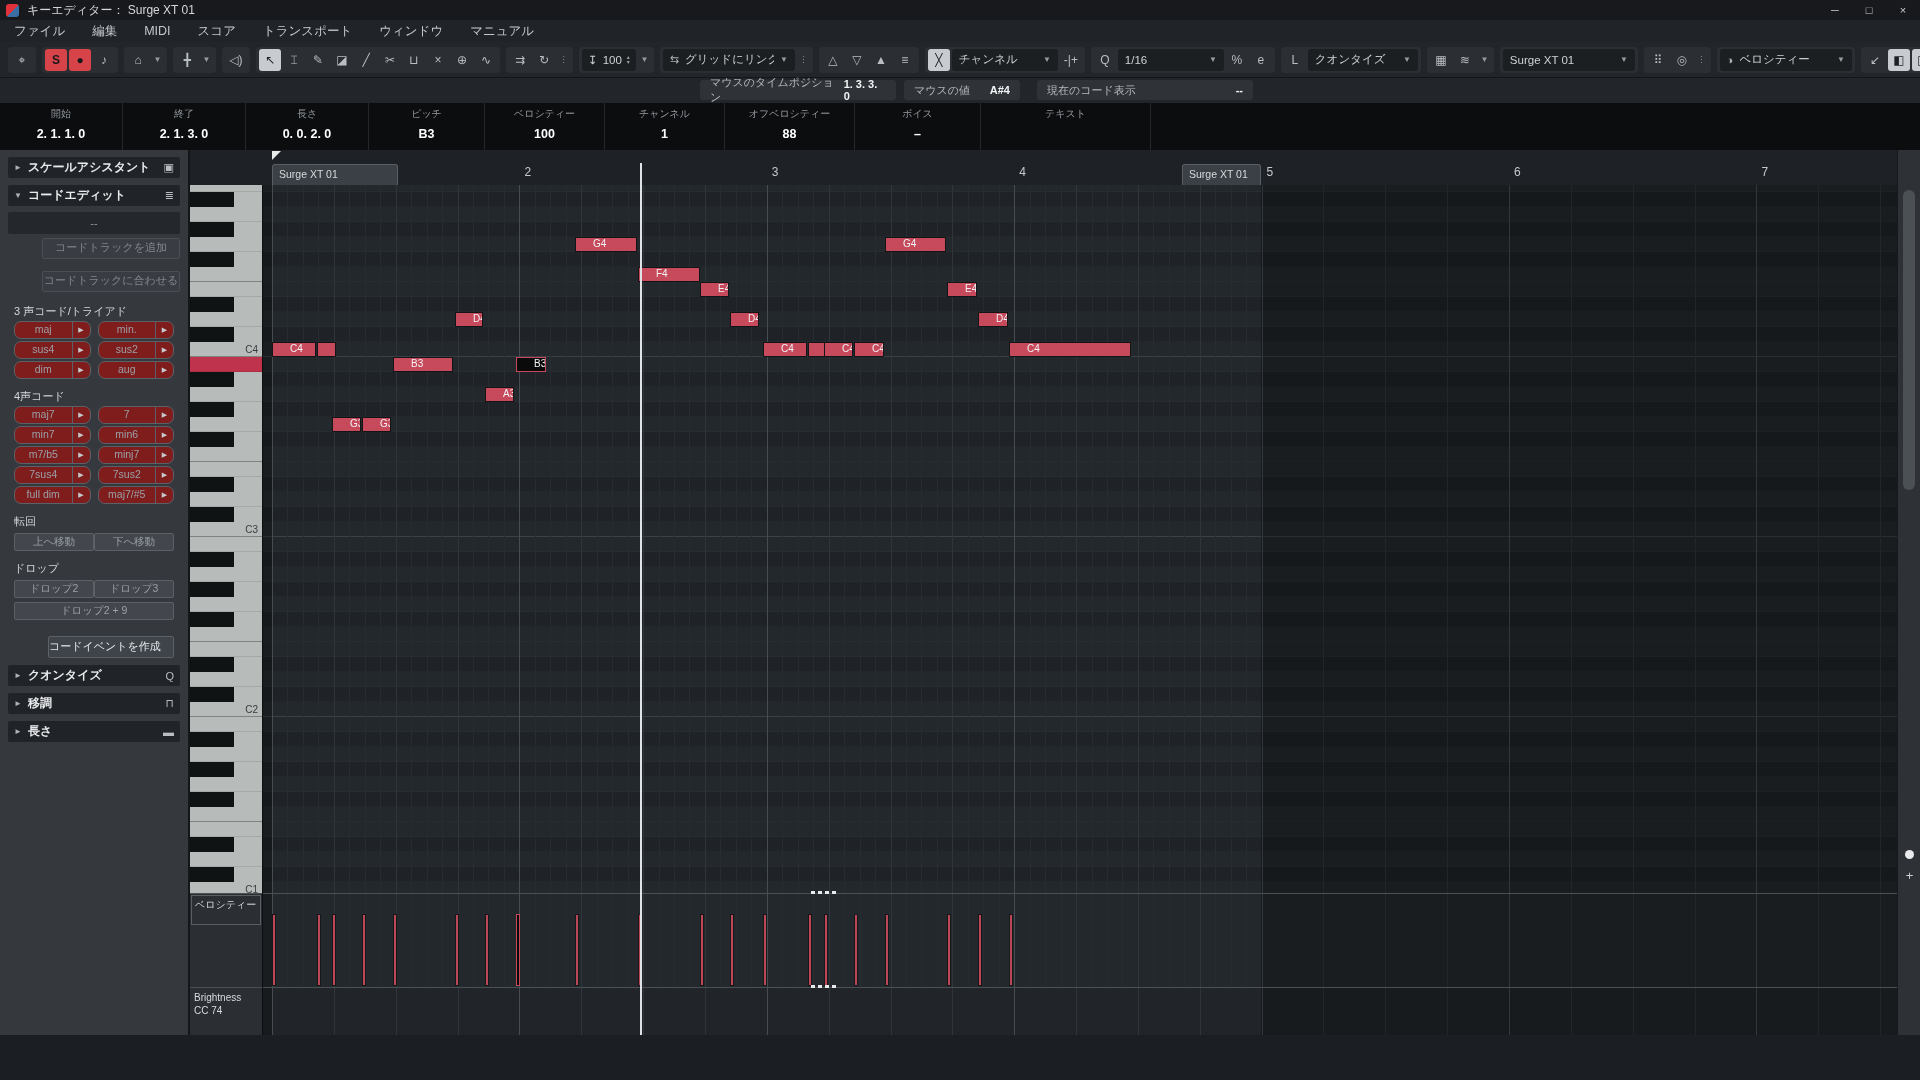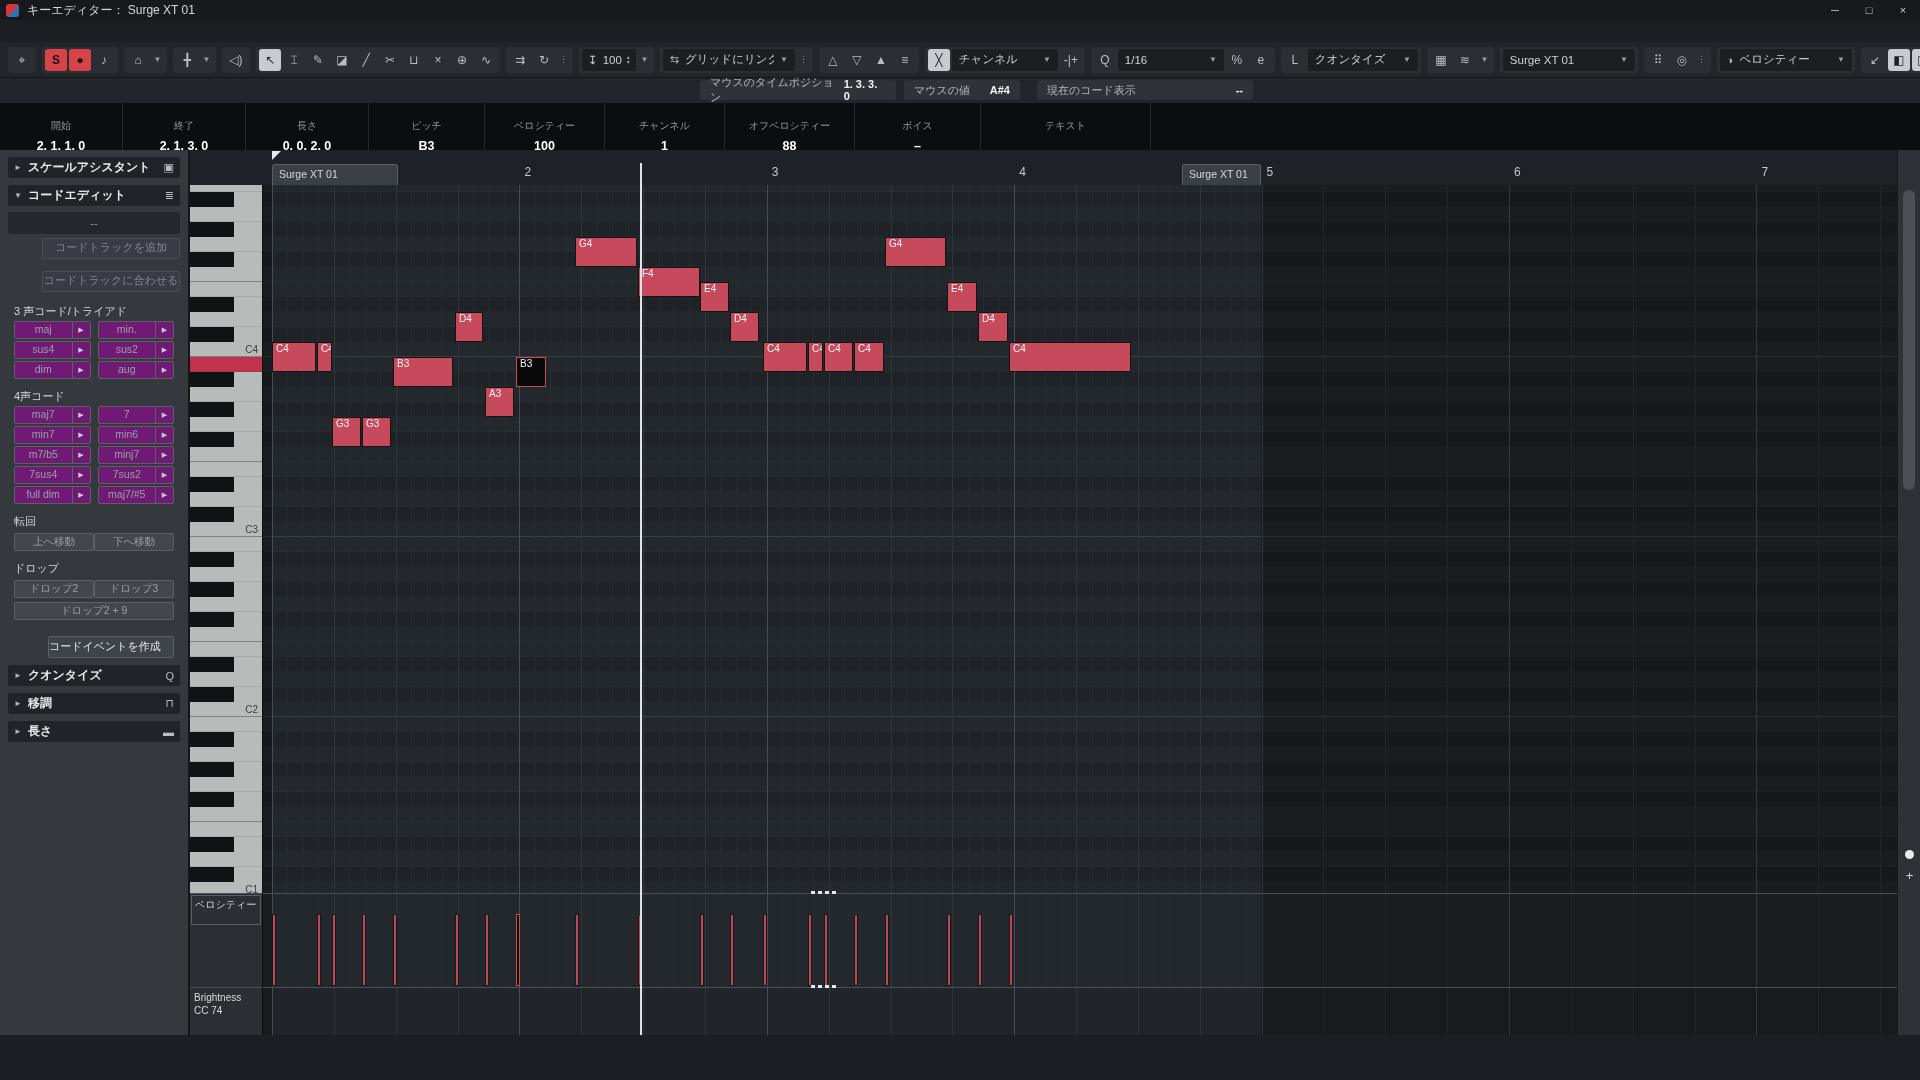--- a/index.html
+++ b/index.html
@@ -37,40 +37,40 @@
   .tbspin .ud{display:flex;flex-direction:column;font-size:6px;line-height:5px;color:#969ca1;}
   
   #statusrow{position:absolute;left:0;top:78px;width:1920px;height:25px;background:#222529;}
   .stbox{position:absolute;top:2px;height:20px;background:#2f3338;border-radius:3px;
          display:flex;align-items:center;justify-content:space-between;padding:0 10px;box-sizing:border-box;}
   .stbox .l{color:#b6bbbf;font-size:11px;}
   .stbox .v{color:#f2f4f5;font-size:11px;font-weight:bold;}
   
   #infoline{position:absolute;left:0;top:103px;width:1920px;height:47px;background:#0b0d0f;display:flex;}
   .ifc{border-right:1px solid #24282c;display:flex;flex-direction:column;align-items:center;
-       padding-top:16px;box-sizing:border-box;}
+       padding-top:4px;box-sizing:border-box;}
   .ifc .l{color:#949aa0;font-size:10px;}
   .ifc .v{color:#fff;font-size:12.5px;font-weight:bold;margin-top:6px;}
   
   #editor{position:absolute;left:0;top:150px;width:1920px;height:885px;background:#23282c;}
   
   #sidebar{position:absolute;left:0;top:0;width:190px;height:885px;background:#35393e;
            border-right:2px solid #141618;box-sizing:border-box;overflow:hidden;}
   .sbh{display:flex;align-items:center;height:21px;background:#202327;border-radius:2px;
        margin:7px 8px 0;padding:0 6px;}
   .sbh .tri{font-size:8px;color:#aeb3b8;width:10px;}
   .sbh .txt{flex:1;margin-left:4px;font-size:12px;font-weight:bold;color:#e8eaec;}
   .sbh .ico{font-size:11px;color:#b9bec2;}
   #chorddisp{margin:6px 8px 0;height:22px;background:#24272b;border-radius:2px;text-align:center;
              line-height:22px;color:#90979d;font-size:11px;}
   .ibtn{margin:4px 8px 12px 42px;height:19px;background:#393d43;border:1px solid #4a4f55;border-radius:2px;
         text-align:center;line-height:17px;color:#80868d;font-size:11px;}
   .seclabel{margin:10px 14px 2px;font-size:11px;color:#d4d7da;}
   .chrow{margin:2px 14px 0;display:flex;gap:7px;}
-  .chbtn{flex:1;display:flex;height:16px;background:#701a75;border:1px solid #5c6167;border-radius:2px;overflow:hidden;}
+  .chbtn{flex:1;display:flex;height:16px;background:#7f1d1d;border:1px solid #5c6167;border-radius:7px;overflow:hidden;}
   .chbtn .lbl{flex:1;text-align:center;font-size:10.5px;line-height:15px;color:#9aa0a6;}
   .chbtn .arr{width:17px;border-left:1px solid #5c6167;text-align:center;font-size:7px;line-height:15px;color:#c6cacd;}
   .sbtn{flex:1;height:16px;background:#43474d;border:1px solid #5c6167;border-radius:2px;
         text-align:center;font-size:10.5px;line-height:15px;color:#9aa0a6;}
   .wide{margin:4px 14px 0;display:flex;}
   .createbtn{margin:16px 14px 0 48px;height:20px;background:#3f444a;border:1px solid #5c6167;border-radius:2px;
         font-size:11px;line-height:19px;color:#e8eaec;}
   
   #corner{position:absolute;left:190px;top:0;width:73px;height:35px;background:#1e2125;border-bottom:1px solid #3a3f44;}
   #ruler{position:absolute;left:263px;top:0;width:1634px;height:35px;background:#1e2226;
@@ -105,22 +105,22 @@
           border-top:1px solid #4b5055;box-sizing:border-box;}
   .nrow{position:absolute;left:0;width:1634px;height:15px;box-sizing:border-box;
         border-bottom:1px solid rgba(255,255,255,0.02);z-index:1;}
   .nrow.dark{background:#1f2327;}
   .nrow.oct{border-bottom:1px solid #3a4045;}
   .gl{position:absolute;top:0;width:1px;z-index:2;}
   .g16{background:#272c31;}
   .gbeat{background:#2f353a;}
   .gbar{background:#454c52;}
   .dim{position:absolute;top:0;background:rgba(0,0,0,0.27);z-index:3;}
-  .note{position:absolute;height:30px;background:#c64a5c;border:1px solid #131416;box-sizing:border-box;
-        z-index:5;color:#f2f3f4;font-size:10px;line-height:12px;padding-left:3px;overflow:hidden;}
+  .note{position:absolute;height:15px;background:#c64a5c;border:1px solid #131416;box-sizing:border-box;
+        z-index:5;color:#f2f3f4;font-size:10px;line-height:12px;padding-left:17px;overflow:hidden;}
   .note.sel{background:#0a0a0b;border:1px solid #c64a5c;}
   .vbar{position:absolute;bottom:1px;width:4px;height:72px;background:#bb4758;border:1px solid #16181a;
         box-sizing:border-box;z-index:5;}
   .vbar.sel{background:#0a0a0b;border:1px solid #c64a5c;}
   #playhead{position:absolute;left:640px;top:13px;width:2px;height:872px;background:#dfe3e6;z-index:30;}
   .dash{position:absolute;left:811px;width:28px;height:3px;z-index:31;
         background:repeating-linear-gradient(90deg,#e8eaec 0 4px,transparent 4px 7px);}
   
   #scrollcol{position:absolute;left:1897px;top:0;width:23px;height:885px;background:#2e3236;border-left:1px solid #17191c;box-sizing:border-box;}
   #vthumb{position:absolute;left:5px;top:40px;width:12px;height:300px;background:#4b5055;border-radius:6px;}
@@ -142,20 +142,29 @@
 <div id="app">
   <div id="titlebar">
     <div id="appicon"></div>
     <span>キーエディター： Surge XT 01</span>
     <div id="wincontrols">
       <span class="wc">─</span>
       <span class="wc">□</span>
       <span class="wc">×</span>
     </div>
   </div>
+  <div id="menubar">
+      <span class="mi">ファイル</span>
+      <span class="mi">編集</span>
+      <span class="mi">MIDI</span>
+      <span class="mi">スコア</span>
+      <span class="mi">トランスポート</span>
+      <span class="mi">ウィンドウ</span>
+      <span class="mi">マニュアル</span>
+    </div>
   <div id="toolbar">
       <div class="tbg">
         <span class="tbb">⌖</span>
       </div>
       <div class="tbg">
         <span class="tbb red">S</span>
         <span class="tbb red">●</span>
         <span class="tbb">♪</span>
       </div>
       <div class="tbg">

